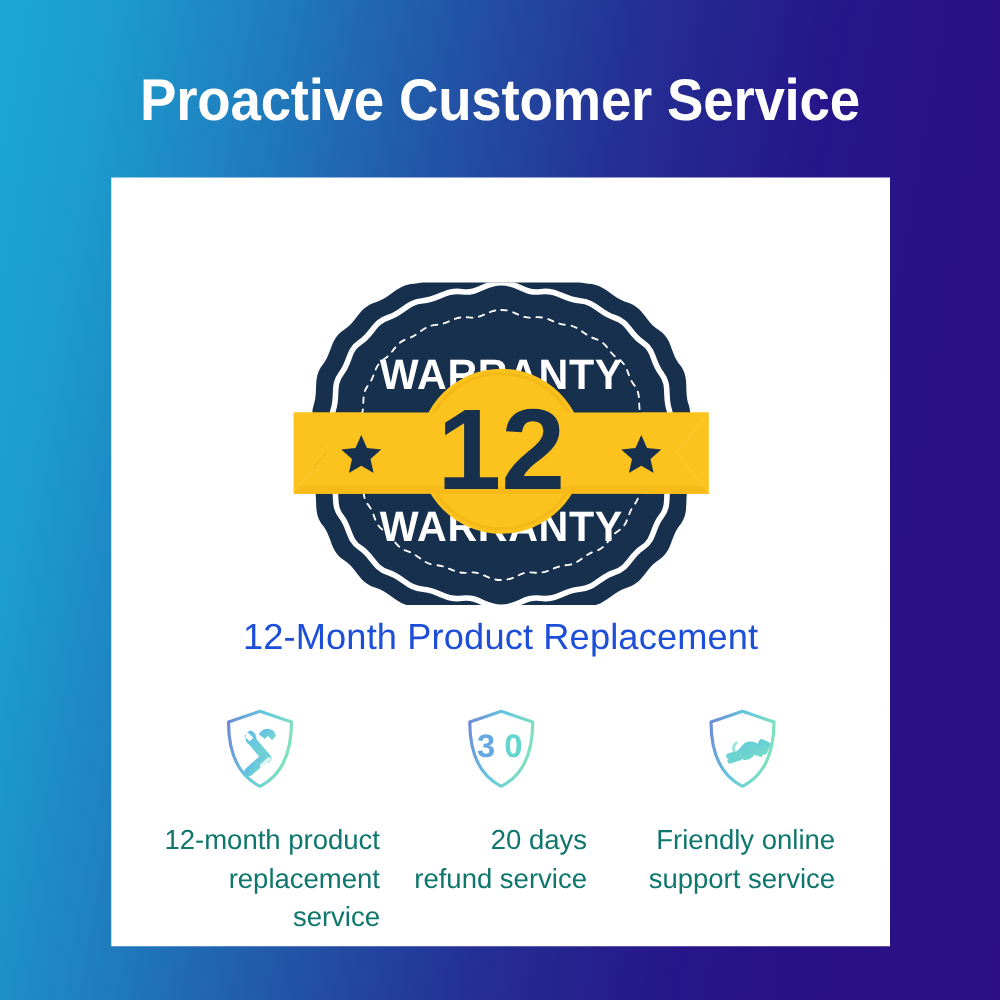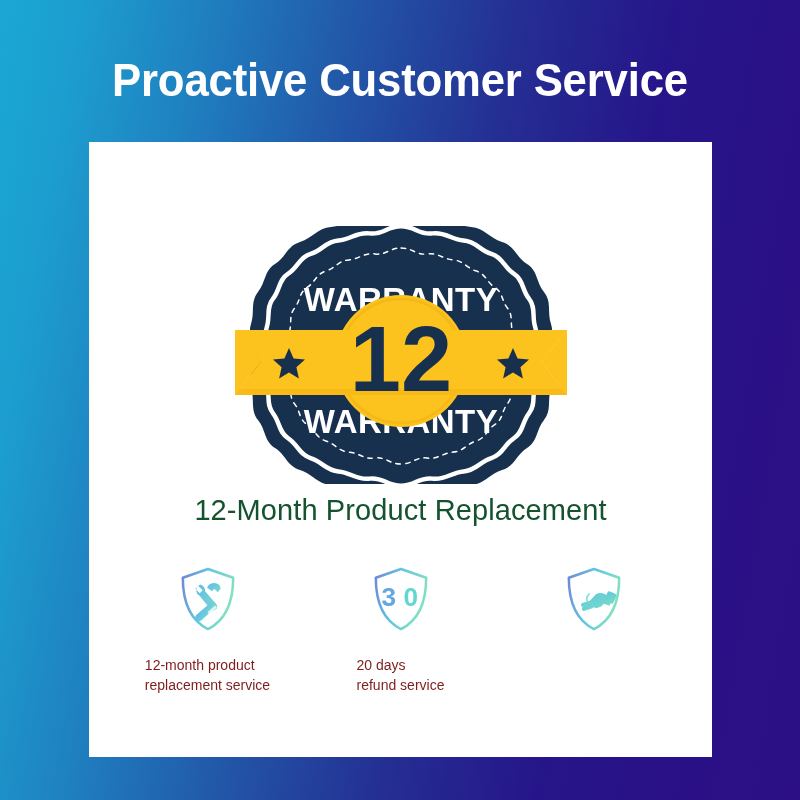--- a/index.html
+++ b/index.html
@@ -66,21 +66,21 @@
   }
   #badge-svg { display: block; }
 
   
   #headline {
     position: absolute;
     left: 0;
     top: 352px;
     width: 623px;
     text-align: center;
-    color: #14532d;
+    color: #1d4ed8;
     font-size: 29px;
     font-weight: 400;
     letter-spacing: 0.1px;
   }
 
   
   #features {
     position: absolute;
     left: 22px;
     top: 418px;
@@ -98,23 +98,23 @@
   .feature-icon {
     width: 70px;
     height: 78px;
     display: flex;
     align-items: center;
     justify-content: center;
   }
   .feature-icon svg { display: block; }
   .feature-caption {
     margin-top: 18px;
-    text-align: left;
-    color: #7f1d1d;
-    font-size: 14px;
+    text-align: right;
+    color: #0f766e;
+    font-size: 22px;
     line-height: 1.42;
     white-space: pre-line;
   }
 </style>
 </head>
 <body>
 
 <div id="poster">
 
   <div id="title">Proactive Customer Service</div>
@@ -266,17 +266,19 @@
 
             <path d="M34 30 c4 -2 8 -1 11 1 l6 3 -3 8 -6 -2 c-2 3 -6 5 -9 4 l-9 -3 Z" fill="url(#gradHand)"></path>
             <rect x="44" y="28" width="10" height="11" rx="2" transform="rotate(24 49 33.5)" fill="url(#gradHand)"></rect>
 
             <path d="M30 36 l-10 3 a2.2 2.2 0 0 0 1.3 4.2 l10 -3 Z" fill="url(#gradHand)"></path>
             <path d="M30 40 l-9 3 a2.2 2.2 0 0 0 1.3 4.2 l9 -3 Z" fill="url(#gradHand)"></path>
 
             <path d="M27 30 c-2 2 -3 5 -2 7" fill="none" stroke="#8fe3da" stroke-width="2" stroke-linecap="round"></path>
           </svg>
         </div>
+        <div class="feature-caption">Friendly online
+support service</div>
       </div>
 
     </div>
   </div>
 </div>
 
 </body></html>

